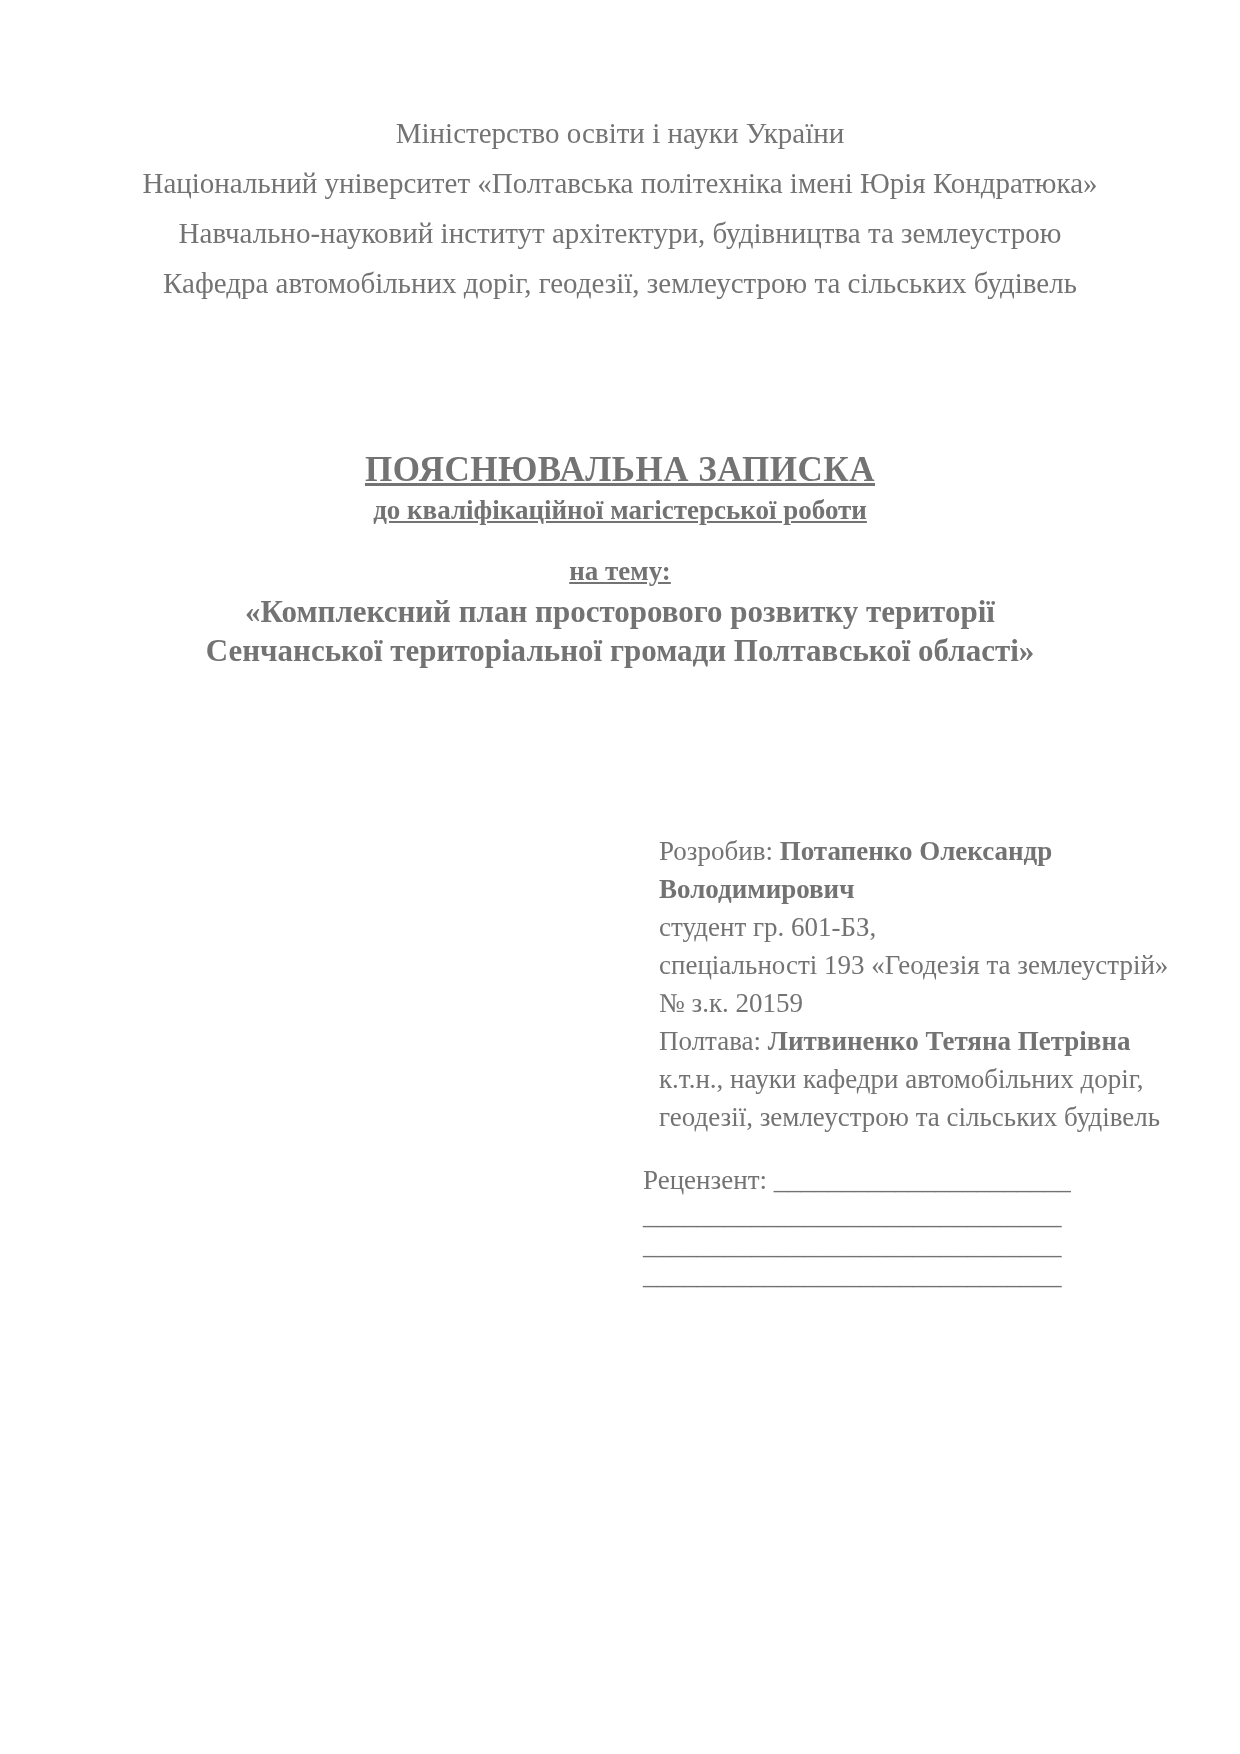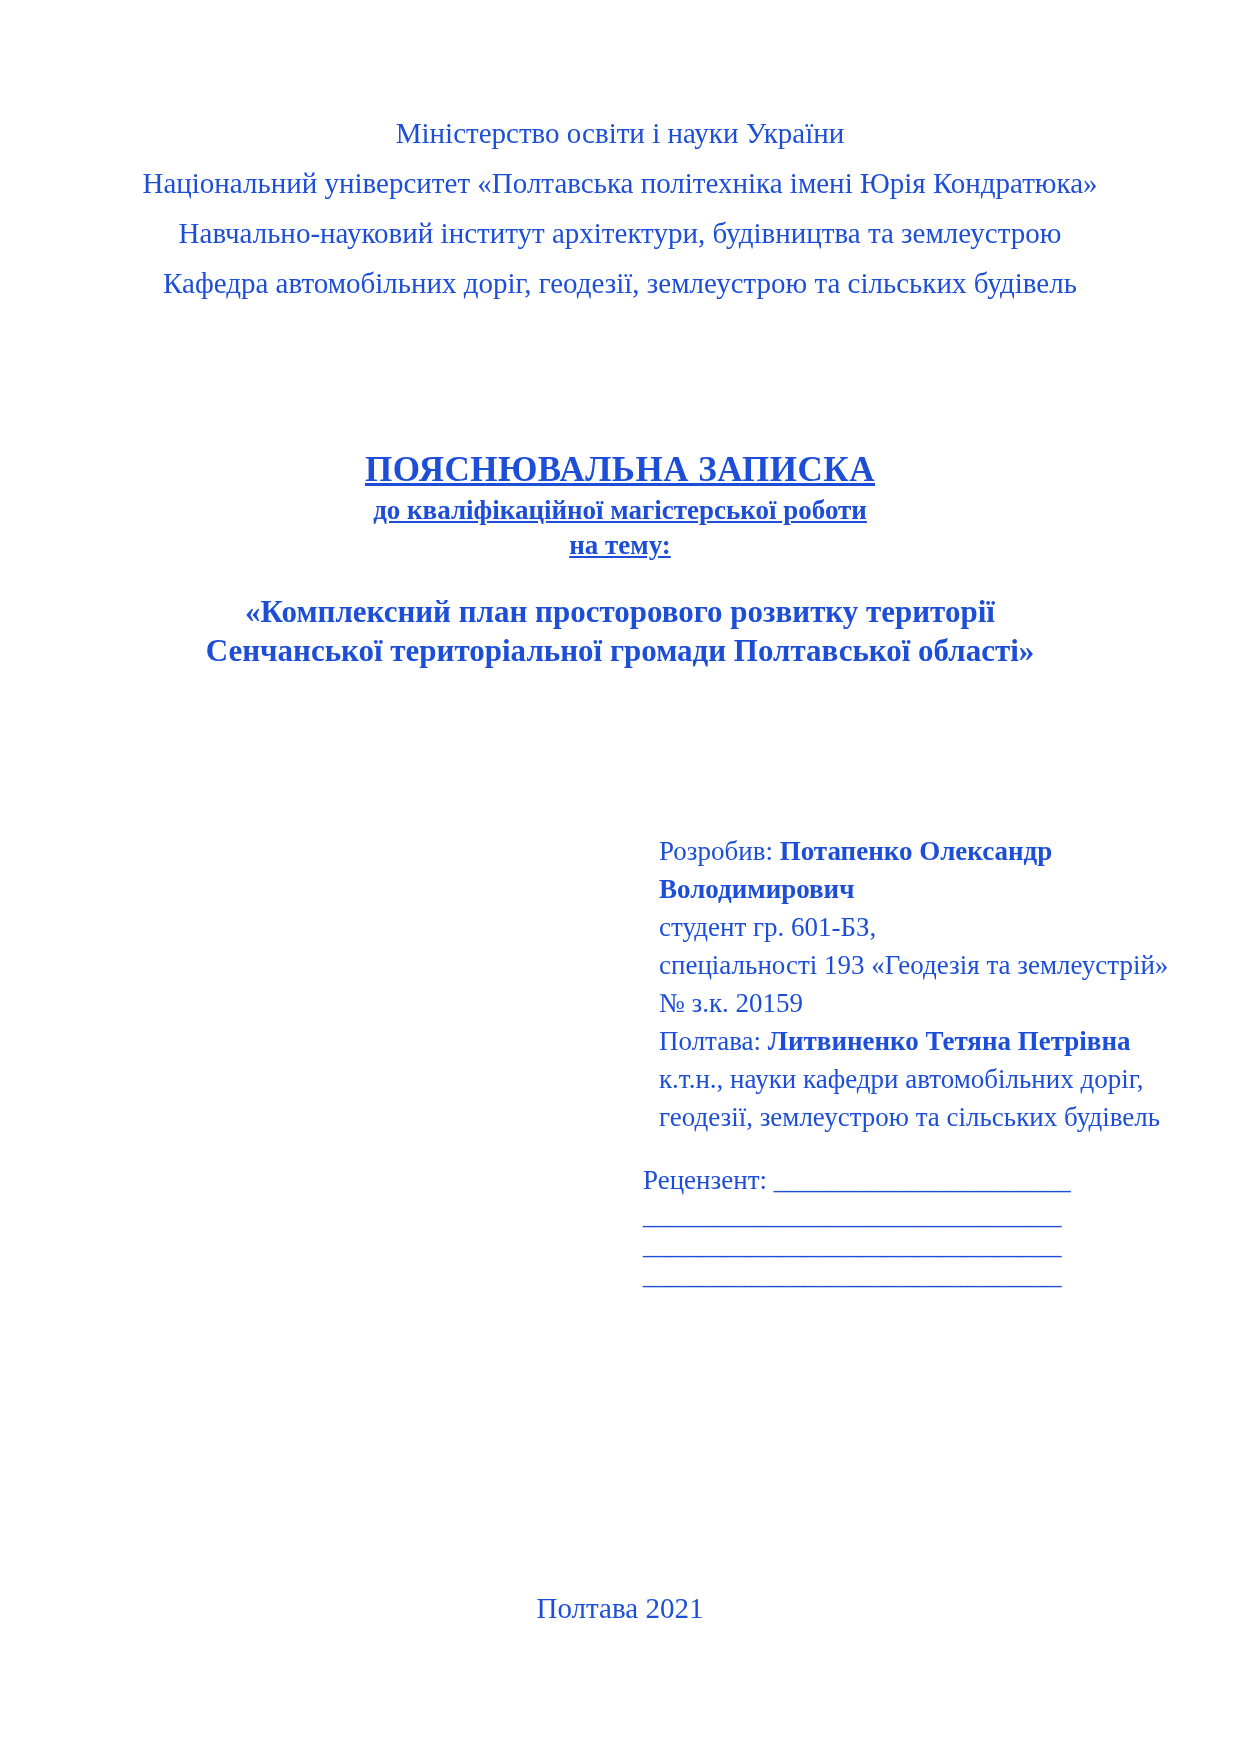--- a/index.html
+++ b/index.html
@@ -5,21 +5,21 @@
   html, body {
     margin: 0;
     padding: 0;
     background: #ffffff;
   }
   .page {
     position: relative;
     width: 1240px;
     height: 1754px;
     background: #ffffff;
-    color: #1d4ed8;
+    color: #737373;
     font-family: "Liberation Serif", "DejaVu Serif", serif;
     overflow: hidden;
   }
   
   .doc-header {
     position: absolute;
     top: 108px;
     left: 0;
     right: 0;
     text-align: center;
@@ -43,20 +43,21 @@
     line-height: 44px;
     letter-spacing: 0.5px;
   }
   .subtitle {
     font-size: 27px;
     line-height: 36px;
   }
   .theme-label {
     font-size: 27px;
     line-height: 34px;
+    margin-top: 26px;
   }
   
   .theme-block {
     position: absolute;
     top: 592px;
     left: 0;
     right: 0;
     text-align: center;
     font-weight: bold;
     font-size: 31px;
@@ -130,17 +131,14 @@
     <div class="credit-line">геодезії, землеустрою та сільських будівель</div>
   </section>
 
   <section class="reviewer-block">
     <div class="reviewer-first"><span>Рецензент: </span><span>______________________</span></div>
     <div class="blank-line">_______________________________</div>
     <div class="blank-line">_______________________________</div>
     <div class="blank-line">_______________________________</div>
   </section>
 
-  <footer class="doc-footer">
-    <div>Полтава 2021</div>
-  </footer>
 
 </div>
 
 </body></html>

